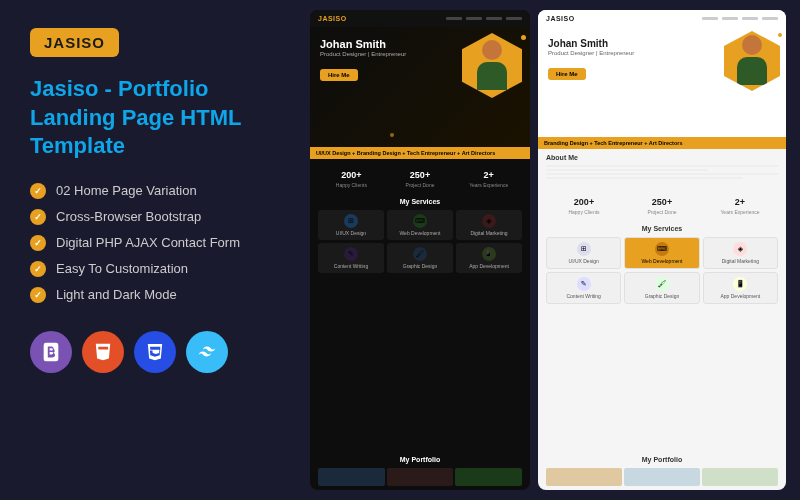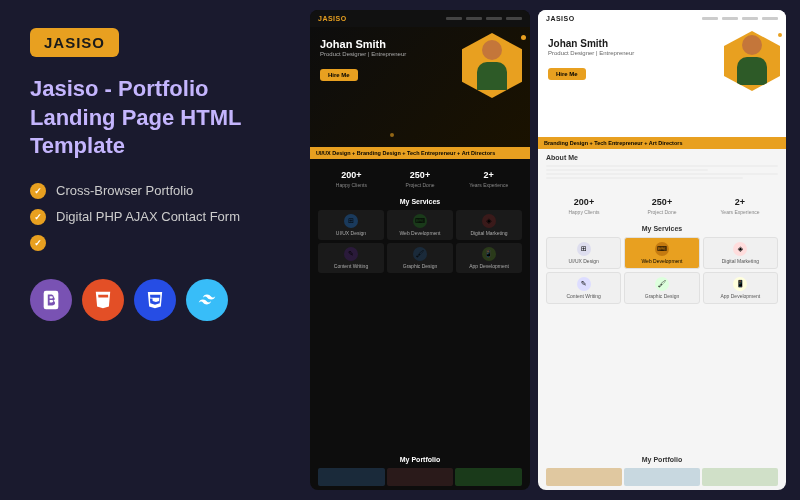--- a/index.html
+++ b/index.html
@@ -29,21 +29,21 @@
       font-weight: 800;
       font-size: 15px;
       padding: 6px 14px;
       border-radius: 6px;
       letter-spacing: 1px;
       margin-bottom: 18px;
       width: fit-content;
     }
 
     .main-title {
-      color: #c4b5fd;
+      color: #0ea5e9;
       font-size: 22px;
       font-weight: 800;
       line-height: 1.3;
       margin-bottom: 22px;
     }
 
     .features-list {
       list-style: none;
       display: flex;
       flex-direction: column;
@@ -460,28 +460,37 @@
 </head>
 <body>
 
 <div class="left-panel">
   <div class="brand-badge">JASISO</div>
   <h1 class="main-title">Jasiso - Portfolio Landing Page HTML Template</h1>
 
   <ul class="features-list">
     <li>
       <span class="check-icon"></span>
-      <span>Cross-Browser Portfolio</span>
+      <span>02 Home Page Variation</span>
+    </li>
+    <li>
+      <span class="check-icon"></span>
+      <span>Cross-Browser Bootstrap</span>
     </li>
     <li>
       <span class="check-icon"></span>
       <span>Digital PHP AJAX Contact Form</span>
     </li>
     <li>
       <span class="check-icon"></span>
+      <span>Easy To Customization</span>
+    </li>
+    <li>
+      <span class="check-icon"></span>
+      <span>Light and Dark Mode</span>
     </li>
   </ul>
 
   <div class="tech-icons">
     <div class="tech-icon bootstrap-icon">
       <svg width="22" height="22" viewBox="0 0 24 24" fill="white">
           <path d="M6.5 2h11A2.5 2.5 0 0 1 20 4.5v15a2.5 2.5 0 0 1-2.5 2.5h-11A2.5 2.5 0 0 1 4 19.5v-15A2.5 2.5 0 0 1 6.5 2zm2 4v12h4.5a4 4 0 0 0 2.5-.7 2.5 2.5 0 0 0 .9-2 2.3 2.3 0 0 0-.5-1.5 2.6 2.6 0 0 0-1.4-.9 2.2 2.2 0 0 0 1.1-.8 2.2 2.2 0 0 0 .4-1.3 2.3 2.3 0 0 0-.8-1.9A3.7 3.7 0 0 0 13 6zm2 2h2a1.7 1.7 0 0 1 1.1.3 1.1 1.1 0 0 1 .4.9 1.1 1.1 0 0 1-.4.9 1.8 1.8 0 0 1-1.1.3h-2zm0 4h2.3a2 2 0 0 1 1.2.3 1.2 1.2 0 0 1 .4 1 1.2 1.2 0 0 1-.4 1 2.1 2.1 0 0 1-1.3.3h-2.2z"></path>
         </svg>
     </div>
     <div class="tech-icon html-icon">

